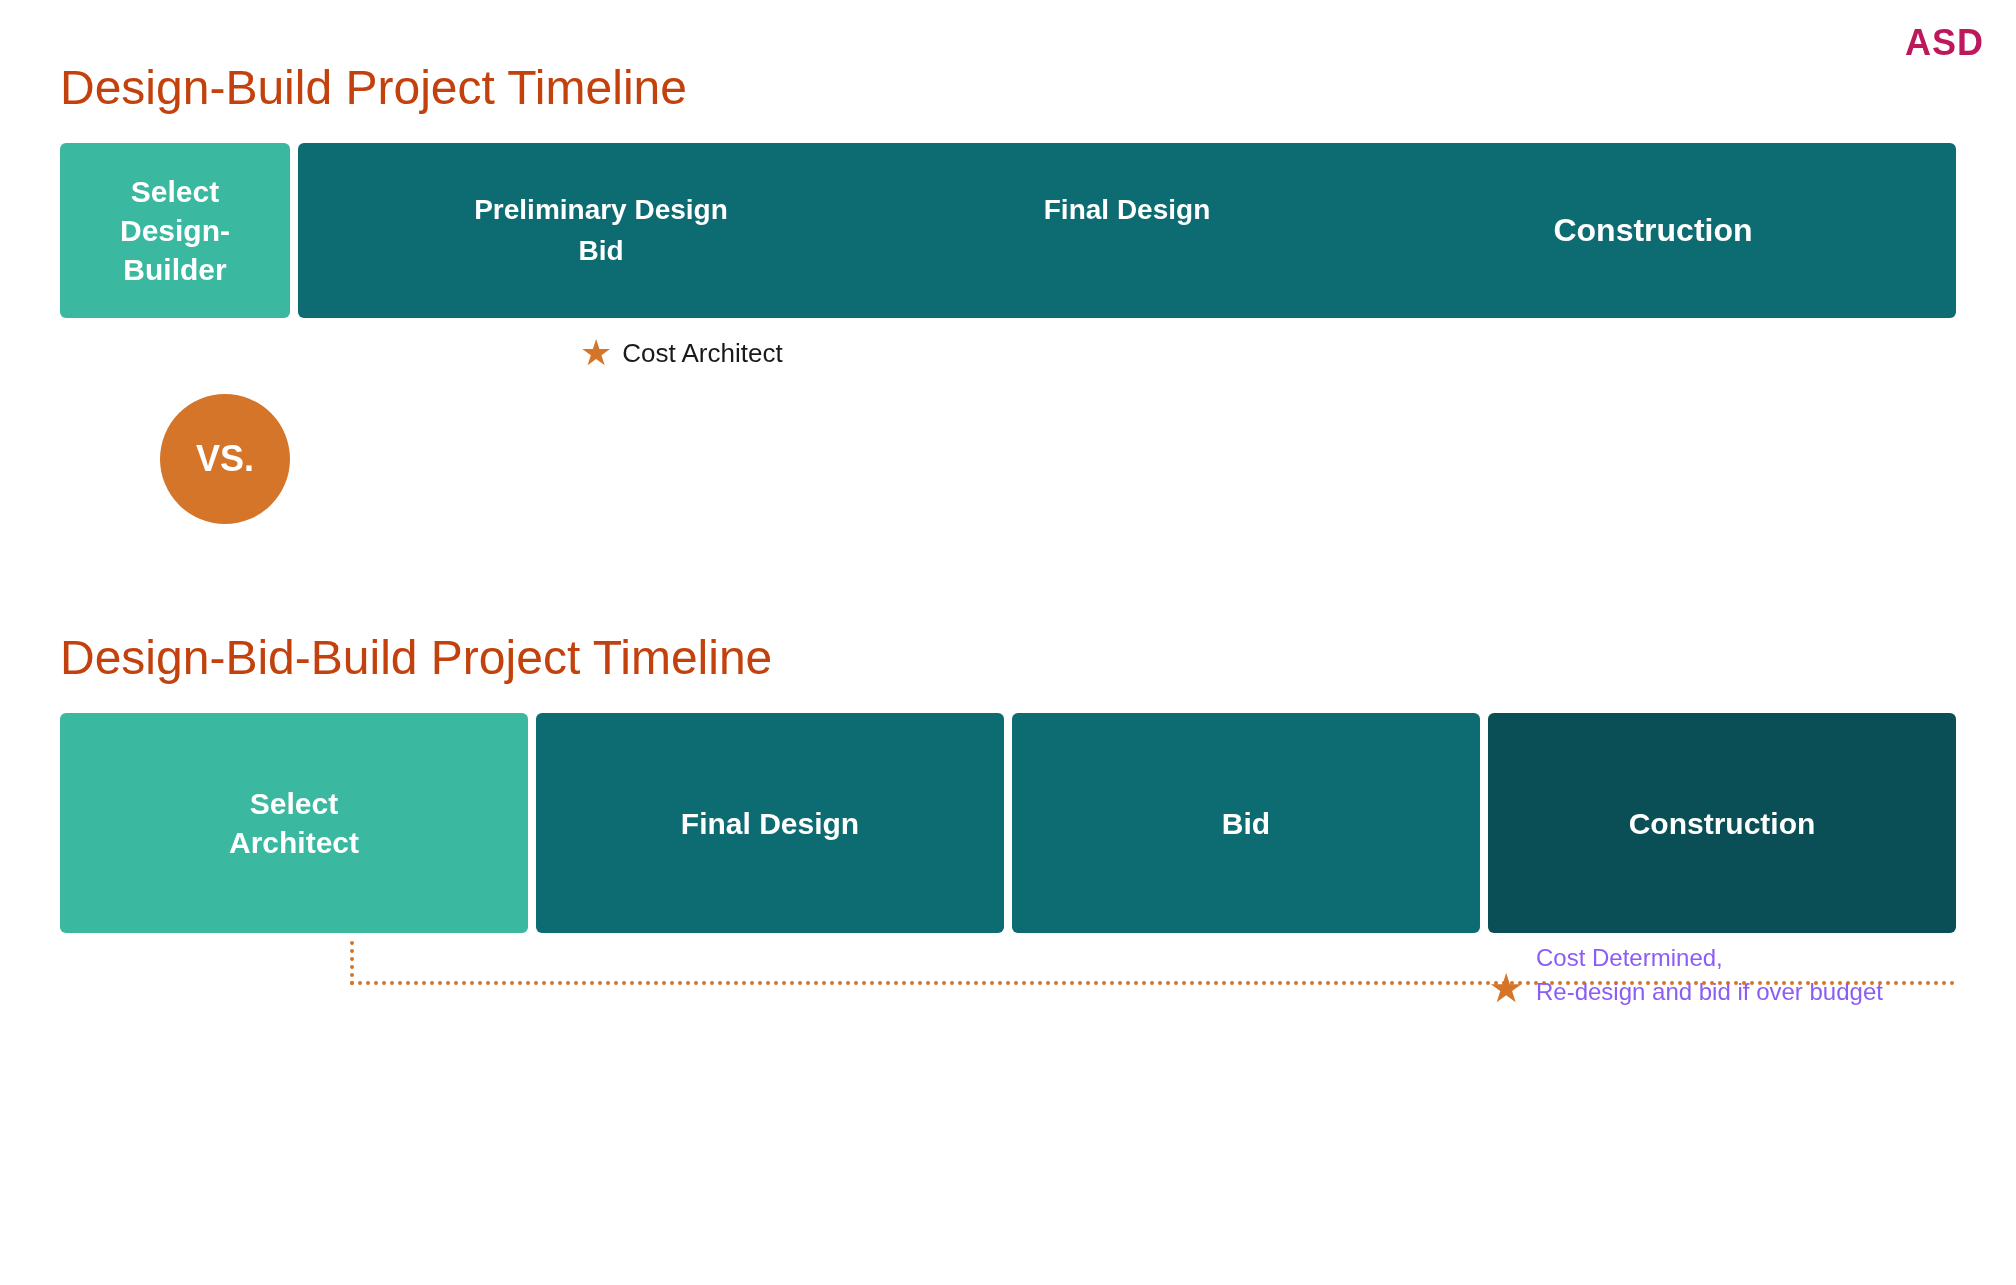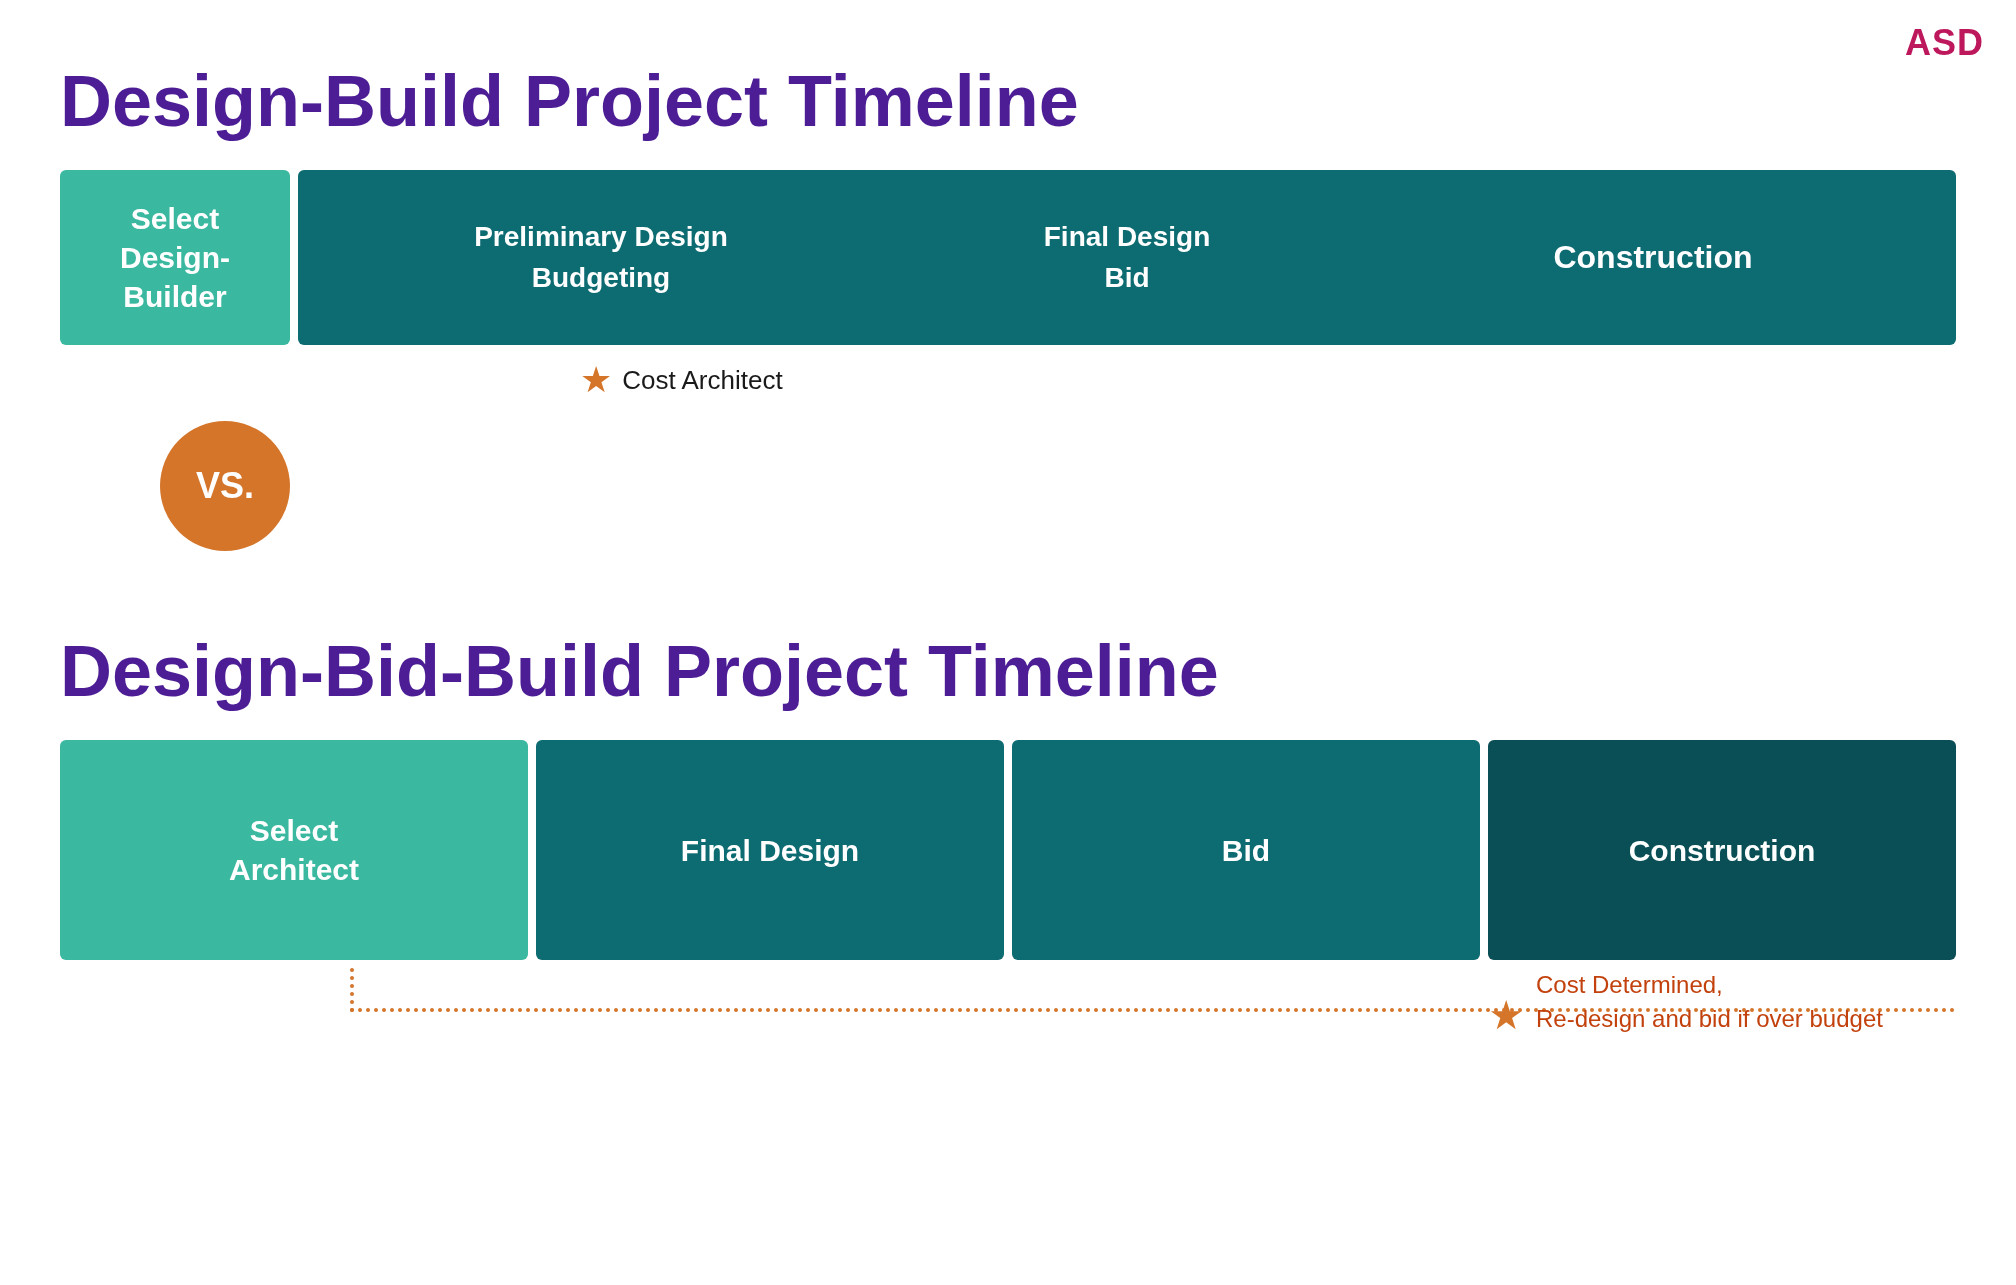--- a/index.html
+++ b/index.html
@@ -17,23 +17,23 @@
       position: absolute;
       top: 22px;
       right: 32px;
       font-size: 36px;
       font-weight: 900;
       color: #be185d;
       letter-spacing: 1px;
     }
 
     .section-title {
-      font-size: 72px;
-      font-weight: 700;
-      color: #4c1d95;
+      font-size: 48px;
+      font-weight: 400;
+      color: #c2410c;
       margin-bottom: 28px;
     }
 
     
     .design-build-section {
       position: absolute;
       top: 60px;
       left: 60px;
       right: 60px;
     }
@@ -193,21 +193,21 @@
       left: 290px;
       height: 44px;
       border-left: 4px dotted #d4752a;
     }
 
     .cost-label-dbb {
       position: absolute;
       top: 0;
       right: 0;
       font-size: 24px;
-      color: #c2410c;
+      color: #8b5cf6;
       line-height: 1.4;
       text-align: left;
       width: 420px;
     }
 
     .star-dbb {
       position: absolute;
       top: 24px;
       right: 432px;
       font-size: 40px;
@@ -226,21 +226,20 @@
 
     <div class="phase-box teal-light db-select">
       <span>Select<br>Design-Builder</span>
     </div>
 
     <div class="phase-box teal-dark db-combined">
       <div class="db-combined-grid">
         <div class="item">Preliminary Design</div>
         <div class="item">Final Design</div>
         <div class="construction-span">Construction</div>
-        <div class="item">Budgeting</div>
         <div class="item">Bid</div>
       </div>
     </div>
   </div>
 
   <div class="cost-determined-db">
     <span class="star-icon">★</span>
     <span>Cost Architect</span>
   </div>
 

